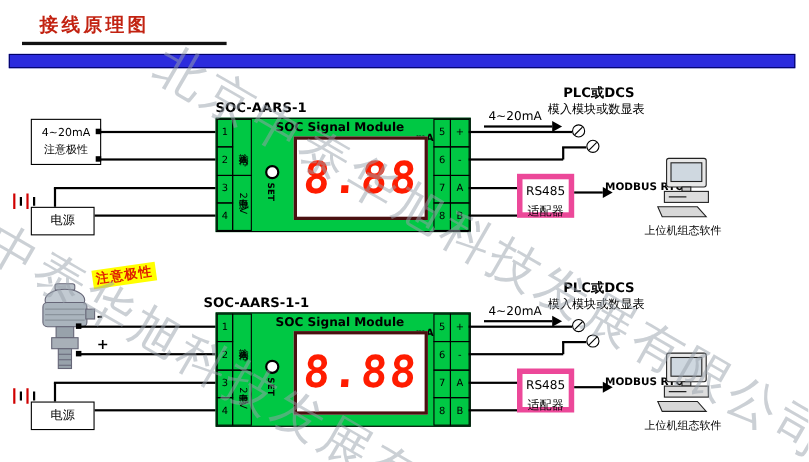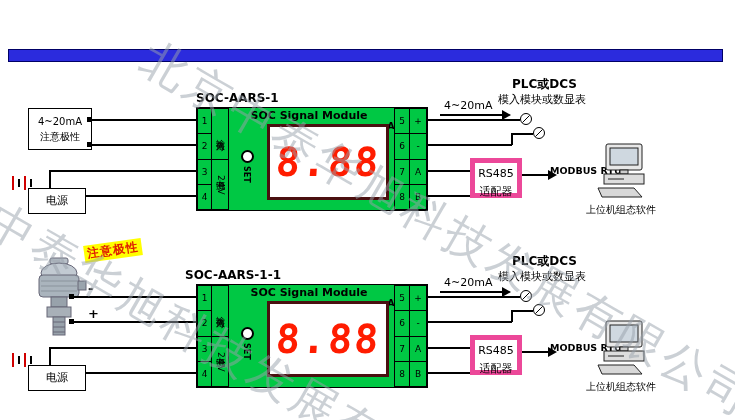--- a/index.html
+++ b/index.html
@@ -44,20 +44,21 @@
         padding:0 3px;transform:rotate(-8deg);letter-spacing:1px;}
   .pol{position:absolute;font-size:13px;font-weight:bold;}
   .srcbox{position:absolute;left:28px;top:108px;width:64px;height:42px;border:1px solid #000;background:#fff;
         text-align:center;font-size:10px;line-height:15px;padding-top:5px;box-sizing:border-box;}
 </style>
 </head>
 <body>
 
 <div class="stage">
 
+  <div class="title">接线原理图</div>
   <div class="bluebar"></div>
 
   <div class="wm" style="left:160px;top:28px;">北京中泰华旭科技发展有限公司</div>
   <div class="wm" style="left:-80px;top:140px;">北京中泰华旭科技发展有限公司</div>
 
   <div class="mlabel" style="position:absolute;left:196px;top:91px;">SOC-AARS-1</div>
 
   <div class="srcbox">
     <div>4~20mA</div>
     <div>注意极性</div>

